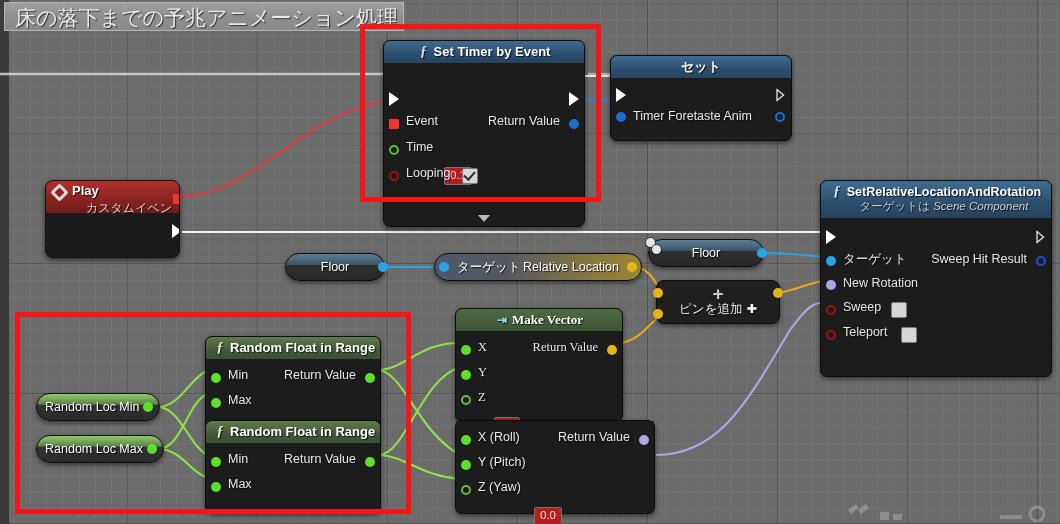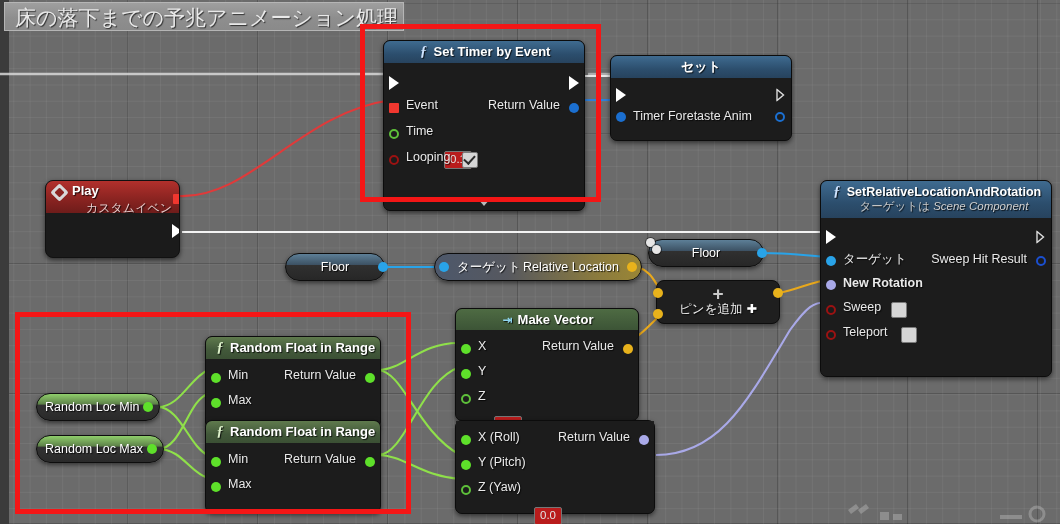--- a/index.html
+++ b/index.html
@@ -231,21 +231,21 @@
   </svg>
 
   <div id="title-banner">
     <span class="txt">床の落下までの予兆アニメーション処理</span>
   </div>
 
   <div class="node" style="left:383px;top:40px;width:202px;">
     <div class="hdr hdr-blue">
       <span class="fico">ƒ</span><span>Set Timer by Event</span>
     </div>
-    <div class="body" style="padding-top:8px;height:131px;position:relative;">
+    <div class="body" style="padding-top:24px;height:131px;position:relative;">
       <div class="row" style="height:24px;">
         <span class="pin exec" style="left:-3px;"></span>
         <span class="pin exec" style="right:-3px;"></span>
       </div>
       <div class="row" style="height:26px;">
         <span class="pin sq" style="left:-3px;background:#f0372f;"></span>
         <span class="lbl" style="left:14px;">Event</span>
         <span class="lbl r" style="right:16px;">Return Value</span>
         <span class="pin dot" style="right:-3px;background:#1b6fd0;"></span>
       </div>
@@ -314,21 +314,21 @@
         </span>
       </div>
       <div class="row" style="height:24px;">
         <span class="pin dot" style="left:-3px;background:#29a3e8;"></span>
         <span class="lbl" style="left:14px;">ターゲット</span>
         <span class="lbl r" style="right:16px;">Sweep Hit Result</span>
         <span class="pin ring" style="right:-3px;color:#1b4fd0;"></span>
       </div>
       <div class="row" style="height:24px;">
         <span class="pin dot" style="left:-3px;background:#a9a9e8;"></span>
-        <span class="lbl" style="left:14px;font-weight:bold;">New Rotation</span>
+        <span class="lbl" style="left:14px;">New Rotation</span>
       </div>
       <div class="row" style="height:25px;">
         <span class="pin ring" style="left:-3px;color:#9b1212;"></span>
         <span class="lbl" style="left:14px;">Sweep</span>
         <span class="chk" style="left:62px;"></span>
       </div>
       <div class="row" style="height:25px;">
         <span class="pin ring" style="left:-3px;color:#9b1212;"></span>
         <span class="lbl" style="left:14px;">Teleport</span>
         <span class="chk" style="left:72px;"></span>
@@ -405,21 +405,21 @@
 
   <div class="pill pill-green" style="left:36px;top:393px;width:124px;">
     <span class="ptxt" style="padding-right:20px;">Random Loc Min</span>
     <span class="pin dot" style="right:6px;background:#5ee02a;"></span>
   </div>
   <div class="pill pill-green" style="left:36px;top:435px;width:128px;">
     <span class="ptxt" style="padding-right:20px;">Random Loc Max</span>
     <span class="pin dot" style="right:6px;background:#5ee02a;"></span>
   </div>
 
-  <div class="node" style="left:455px;top:308px;width:184px;">
+  <div class="node" style="left:455px;top:308px;width:168px;font-family:Liberation Serif, serif;">
     <div class="hdr hdr-purecolor">
       <span class="vico">⇥</span><span>Make Vector</span>
     </div>
     <div class="body" style="padding-top:6px;height:76px;position:relative;">
       <div class="row" style="height:25px;">
         <span class="pin dot" style="left:-3px;background:#5ee02a;"></span>
         <span class="lbl" style="left:14px;">X</span>
         <span class="lbl r" style="right:16px;">Return Value</span>
         <span class="pin dot" style="right:-3px;background:#e8b21c;"></span>
       </div>

